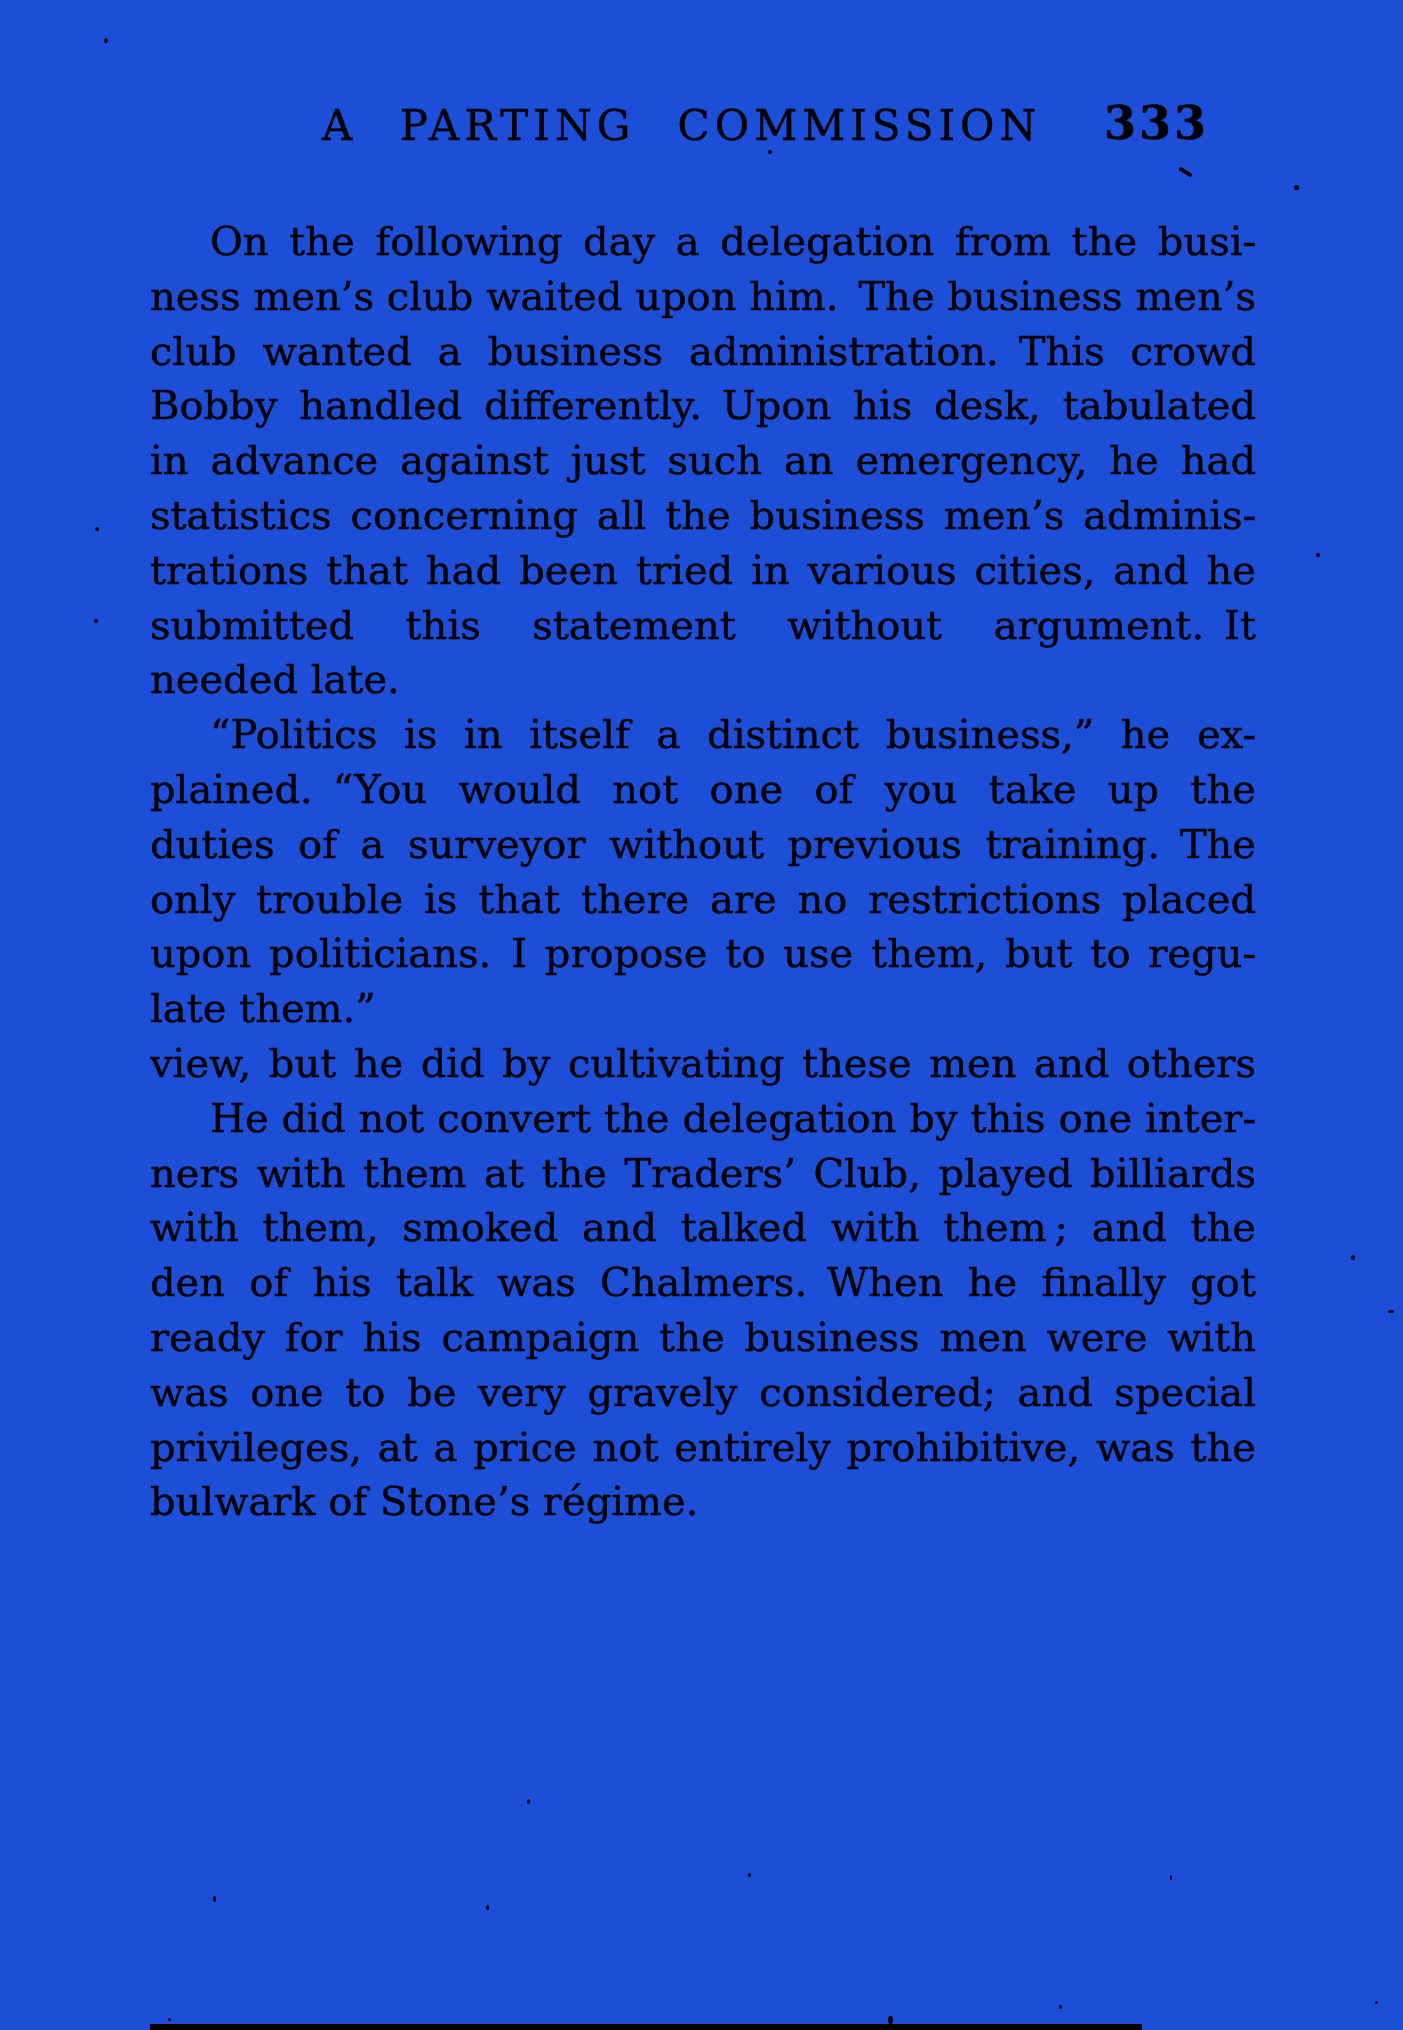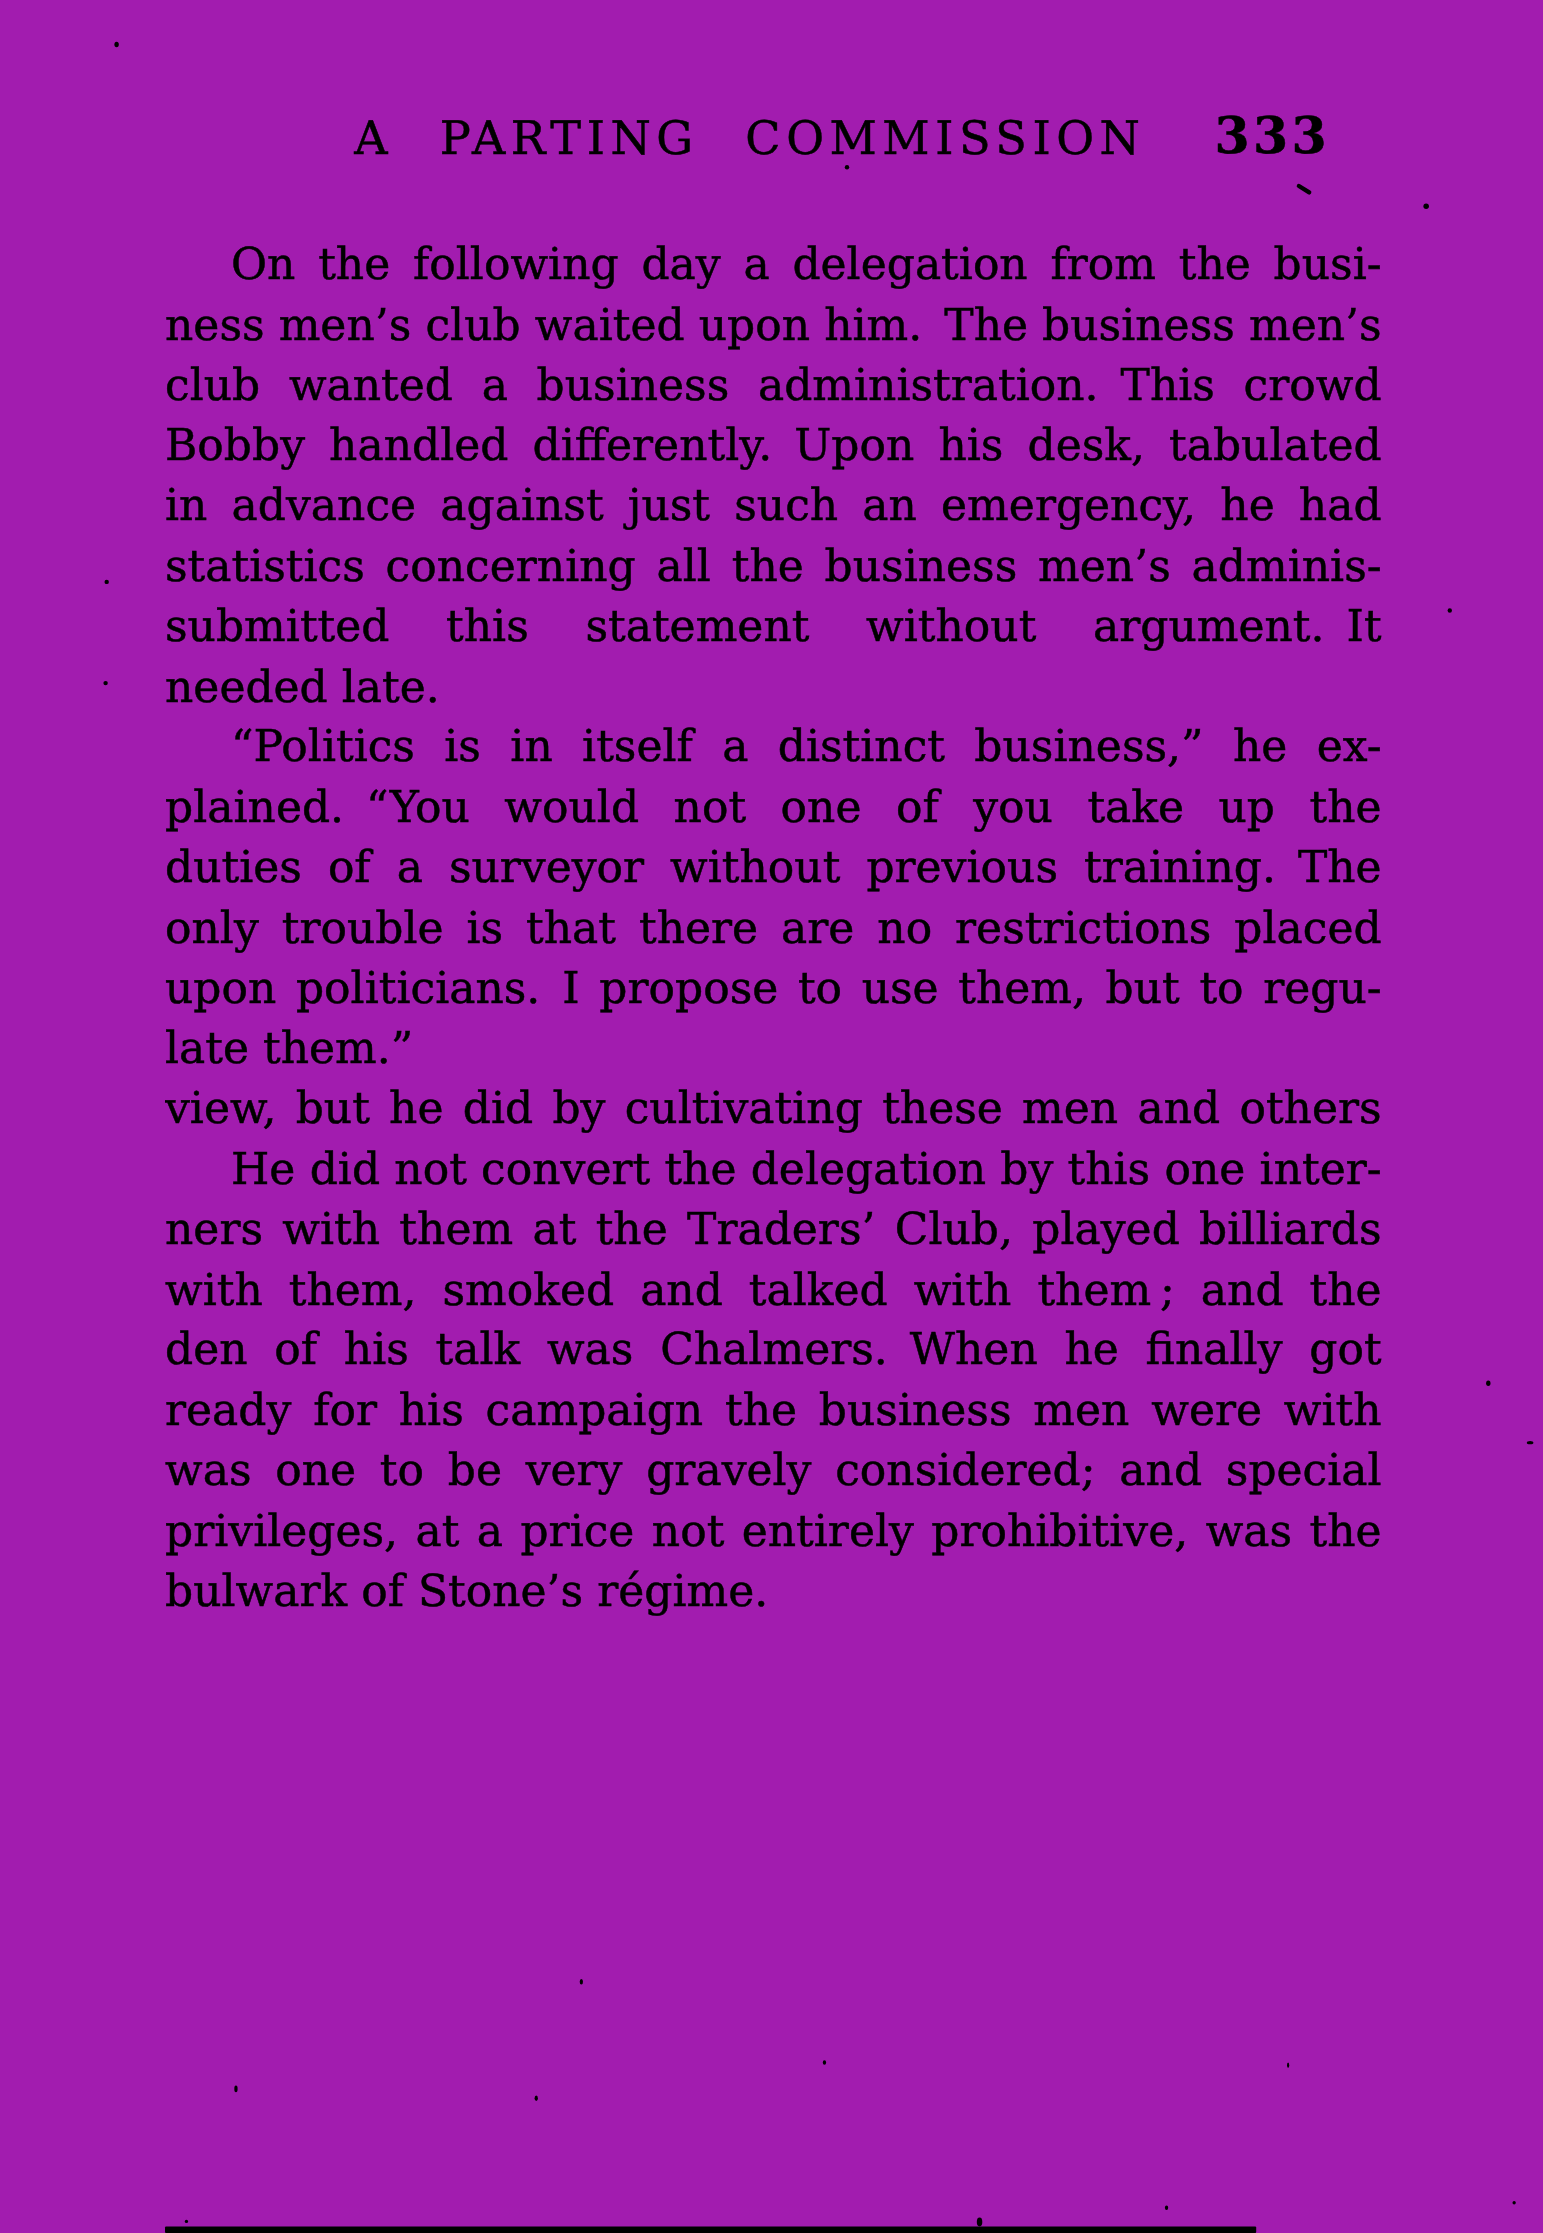--- a/index.html
+++ b/index.html
@@ -1,19 +1,19 @@
 <!DOCTYPE html>
 <html><head>
 <meta charset="utf-8">
 <style>
   html,body{margin:0;padding:0;background:#ffffff;}
   .page{
     position:relative;
     width:1403px;height:2030px;
-    background:#a21caf;
+    background:#1d4ed8;
     overflow:hidden;
     color:#000;
     font-family:"DejaVu Serif", serif;
     -webkit-text-stroke:0.45px #000;
   }
   .running-head{position:absolute;left:0;top:0;width:1403px;height:170px;}
   .chapter-title{
     position:absolute;left:322px;top:101px;
     font-size:42px;letter-spacing:5px;word-spacing:24px;
     white-space:nowrap;
@@ -61,20 +61,21 @@
   </div>
 
   <div class="text-block">
       <div class="paragraph">
         <div class="line first">On the following day a delegation from the busi-</div>
         <div class="line">ness men’s club waited upon him. The business men’s</div>
         <div class="line">club wanted a business administration. This crowd</div>
         <div class="line">Bobby handled differently. Upon his desk, tabulated</div>
         <div class="line">in advance against just such an emergency, he had</div>
         <div class="line">statistics concerning all the business men’s adminis-</div>
+        <div class="line">trations that had been tried in various cities, and he</div>
         <div class="line">submitted this statement without argument. It</div>
         <div class="line end">needed late.</div>
       </div>
       <div class="paragraph">
         <div class="line first">“Politics is in itself a distinct business,” he ex-</div>
         <div class="line">plained. “You would not one of you take up the</div>
         <div class="line">duties of a surveyor without previous training. The</div>
         <div class="line">only trouble is that there are no restrictions placed</div>
         <div class="line">upon politicians. I propose to use them, but to regu-</div>
         <div class="line end">late them.”</div>

